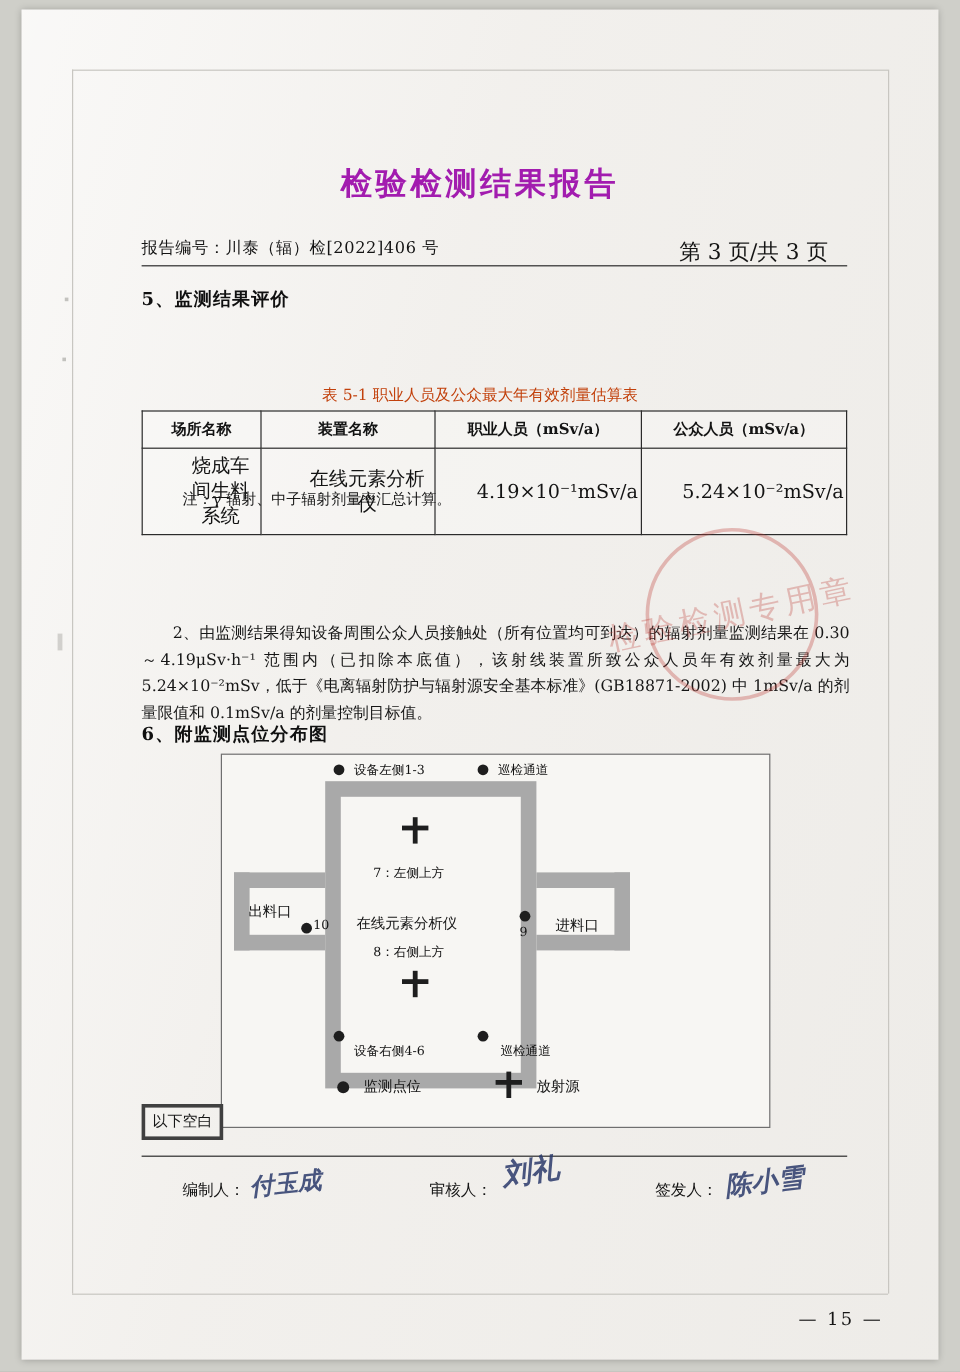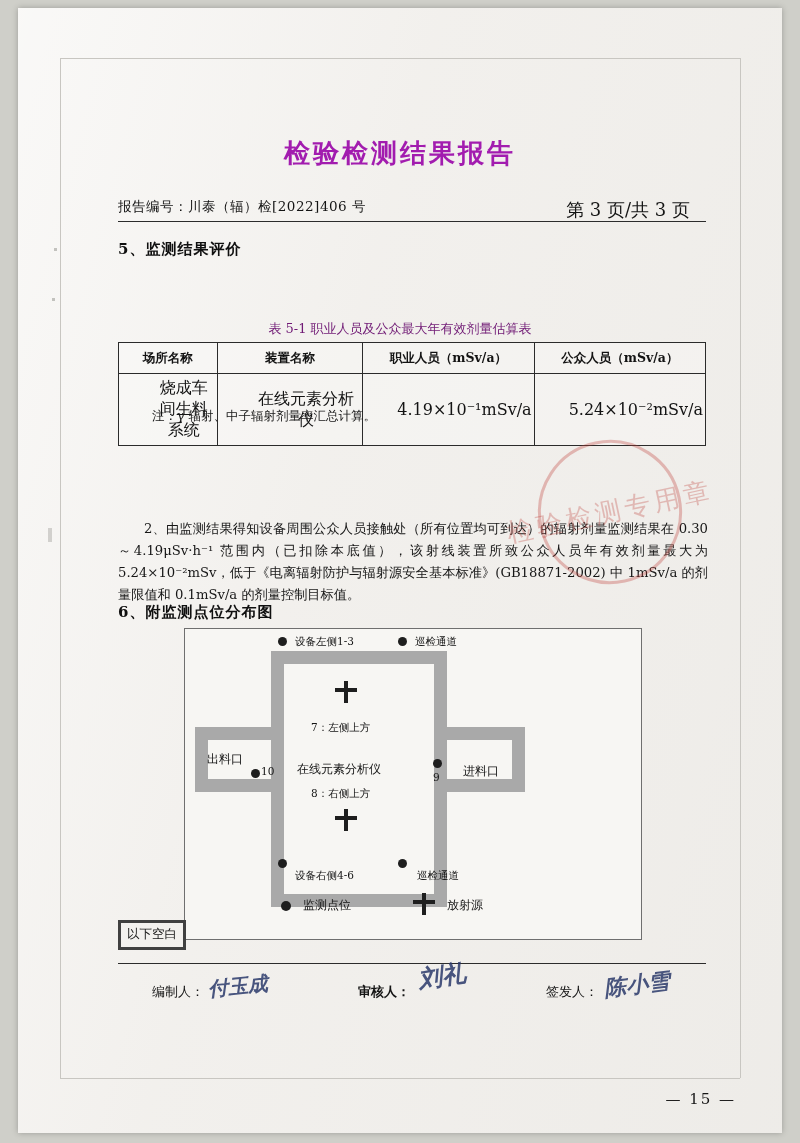--- a/index.html
+++ b/index.html
@@ -136,21 +136,21 @@
   #p3 { left: 100px; top: 510px; width: 590px; text-indent: 26px; }
 
   .tbl-caption {
     position: absolute;
     left: 0;
     top: 312px;
     width: 764px;
     text-align: center;
     font-size: 13px;
     font-family: "DejaVu Serif", "Liberation Serif", serif;
-    color: #701a75;
+    color: #c2410c;
   }
 
   table.est {
     position: absolute;
     left: 100px;
     top: 334px;
     width: 588px;
     border-collapse: collapse;
     font-family: "DejaVu Serif", "Liberation Serif", serif;
     font-size: 12px;
@@ -266,21 +266,21 @@
     border-top: 1px solid #2c2c2c;
   }
   .sig-label {
     position: absolute;
     top: 975px;
     font-size: 13px;
     font-family: "DejaVu Serif", "Liberation Serif", serif;
     color: #141414;
   }
   #sigA { left: 134px; }
-  #sigB { left: 340px; font-weight: bold; }
+  #sigB { left: 340px; }
   #sigC { left: 528px; }
 
   .handwrite {
     position: absolute;
     font-family: "DejaVu Serif", "Liberation Serif", serif;
     font-style: italic;
     font-weight: bold;
     color: #2b3a6b;
     white-space: nowrap;
     opacity: 0.85;

